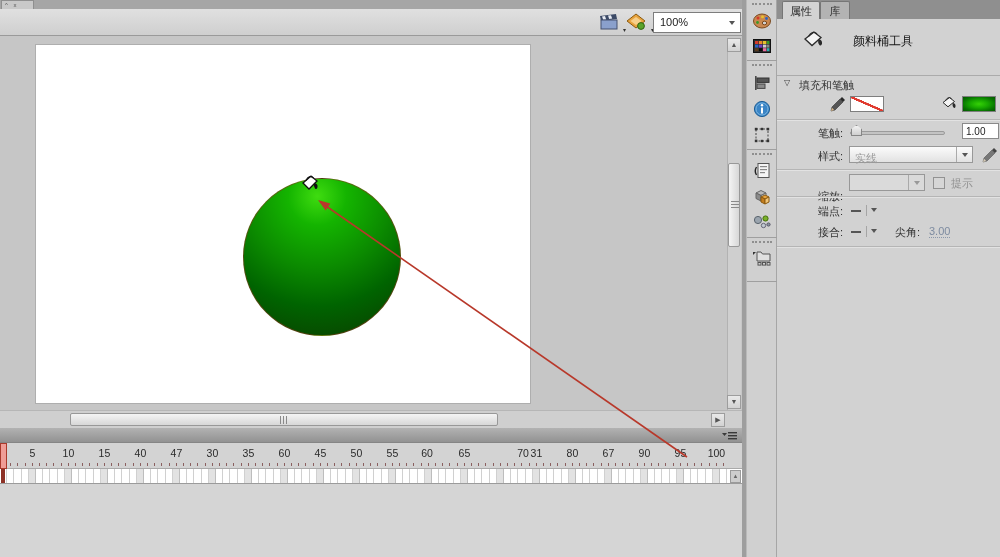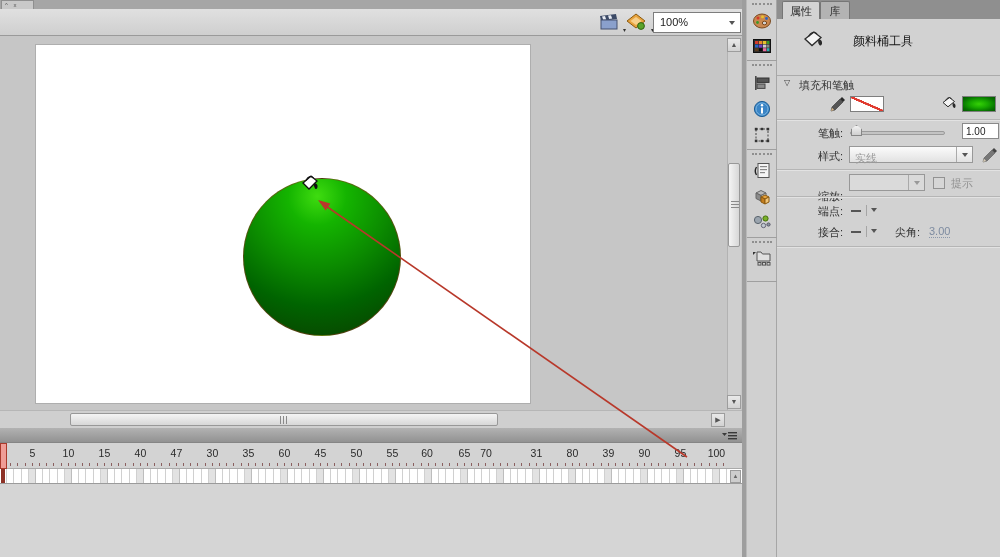--- a/index.html
+++ b/index.html
@@ -170,24 +170,24 @@
       <span class="rlabel" style="left: 140.4px;">40</span>
       <span class="rlabel" style="left: 176.4px;">47</span>
       <span class="rlabel" style="left: 212.4px;">30</span>
       <span class="rlabel" style="left: 248.4px;">35</span>
       <span class="rlabel" style="left: 284.4px;">60</span>
       <span class="rlabel" style="left: 320.4px;">45</span>
       <span class="rlabel" style="left: 356.4px;">50</span>
       <span class="rlabel" style="left: 392.4px;">55</span>
       <span class="rlabel" style="left: 427px;">60</span>
       <span class="rlabel" style="left: 464.4px;">65</span>
-      <span class="rlabel" style="left: 486px;">70</span>
+      <span class="rlabel" style="left: 523px;">70</span>
       <span class="rlabel" style="left: 536.4px;">31</span>
       <span class="rlabel" style="left: 572.4px;">80</span>
-      <span class="rlabel" style="left: 608.4px;">39</span>
+      <span class="rlabel" style="left: 608.4px;">67</span>
       <span class="rlabel" style="left: 644.4px;">90</span>
       <span class="rlabel" style="left: 680.4px;">95</span>
       <span class="rlabel" style="left: 716.4px;">100</span>
       <span class="rtick" style="left: 3px;"></span>
       <span class="rtick" style="left: 10.2px;"></span>
       <span class="rtick" style="left: 17.4px;"></span>
       <span class="rtick" style="left: 24.6px;"></span>
       <span class="rtick" style="left: 31.8px;"></span>
       <span class="rtick" style="left: 39px;"></span>
       <span class="rtick" style="left: 46.2px;"></span>

